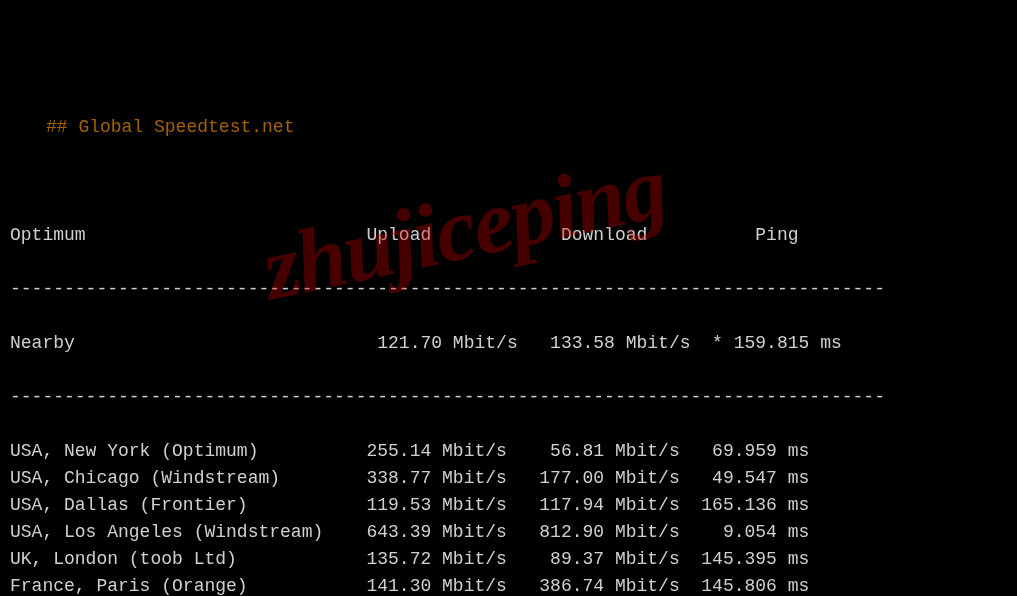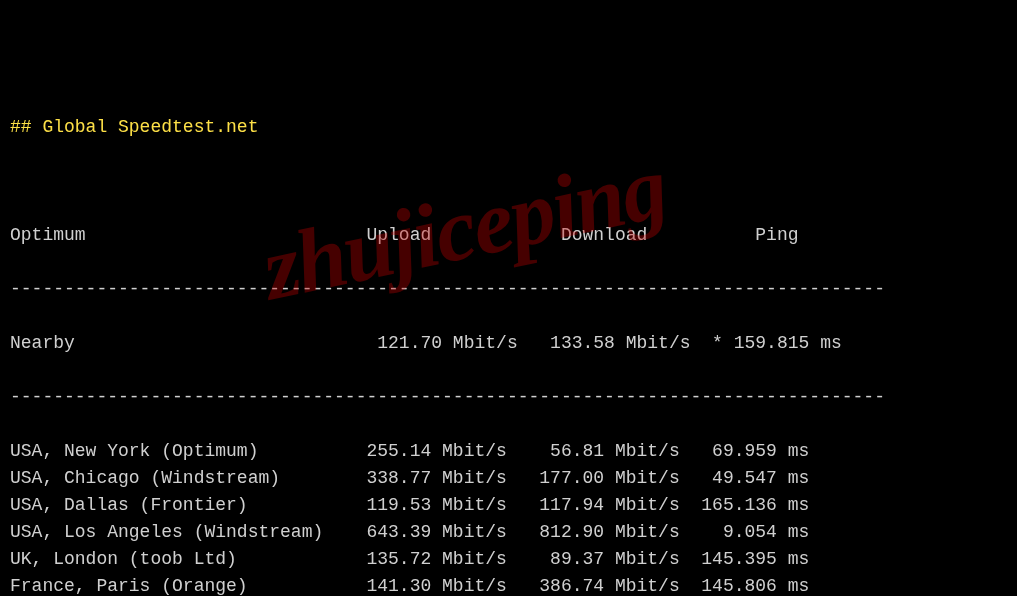--- a/index.html
+++ b/index.html
@@ -13,21 +13,22 @@
       font-family: 'Consolas', 'Courier New', monospace;
       font-size: 18px;
       line-height: 1.5;
       padding: 6px 10px;
       width: 1017px;
       height: 596px;
       overflow: hidden;
       white-space: pre;
     }
     .title {
-      color: #fde047;
+      color: #a16207;
+      margin-left: 36px;
     }
     .watermark {
       position: absolute;
       left: 260px;
       top: 160px;
       font-family: serif;
       font-size: 90px;
       font-style: italic;
       font-weight: bold;
       color: rgba(200, 0, 0, 0.35);

